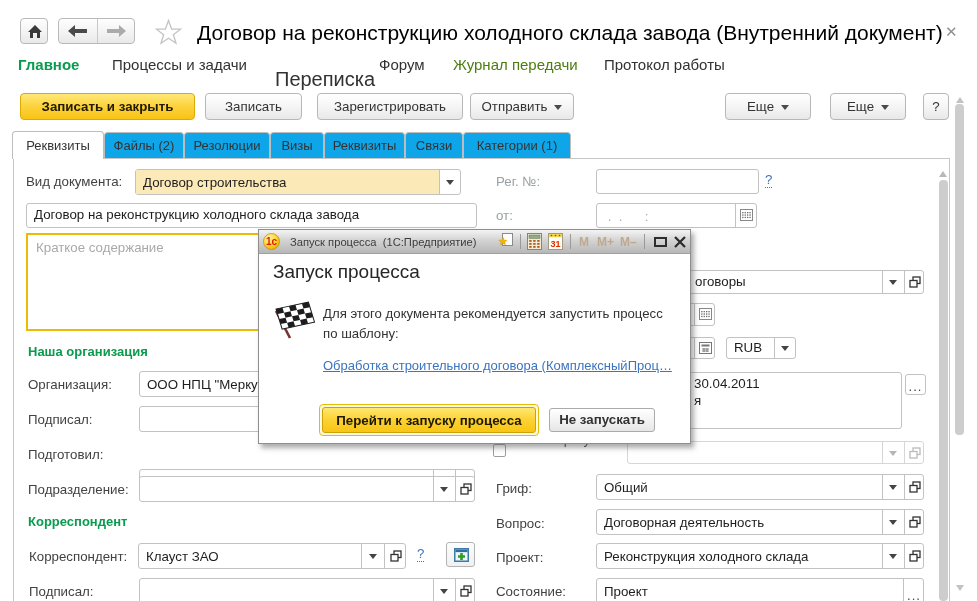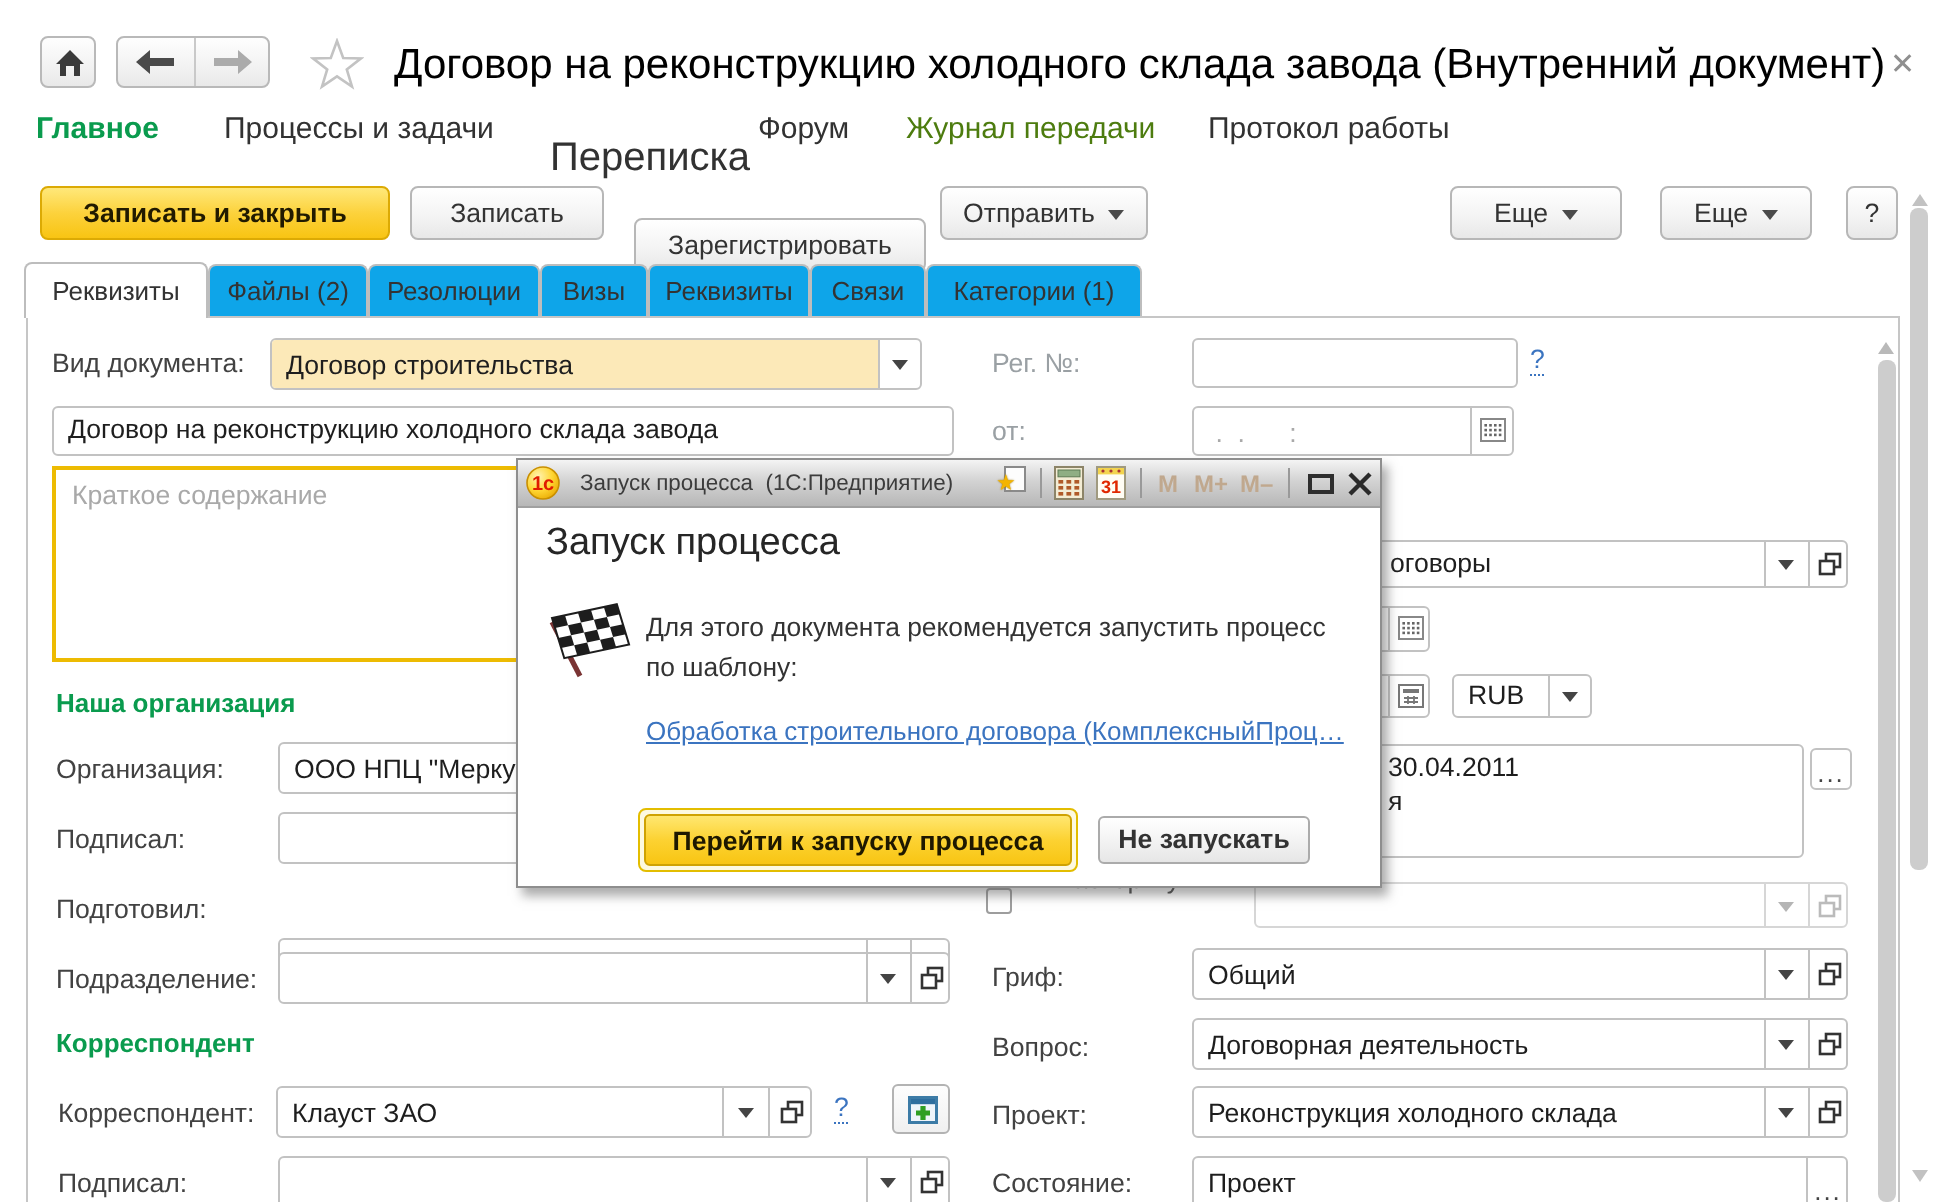--- a/index.html
+++ b/index.html
@@ -67,21 +67,21 @@
 
 <div class="abs" style="left:18px;top:56px;font-size:15px;font-weight:bold;color:#0a9b4e;">Главное</div>
 <div class="abs" style="left:112px;top:56px;font-size:15px;color:#323232;">Процессы и задачи</div>
 <div class="abs" style="left:275px;top:68px;font-size:20px;color:#323232;">Переписка</div>
 <div class="abs" style="left:379px;top:56px;font-size:15px;color:#323232;">Форум</div>
 <div class="abs" style="left:453px;top:56px;font-size:15px;color:#4d7c0f;">Журнал передачи</div>
 <div class="abs" style="left:604px;top:56px;font-size:15px;color:#323232;">Протокол работы</div>
 
 <div class="cbtn ybtn" style="left:20px;top:93px;width:175px;line-height:25px;">Записать и закрыть</div>
 <div class="cbtn" style="left:205px;top:93px;width:97px;line-height:25px;">Записать</div>
-<div class="cbtn" style="left:317px;top:93px;width:146px;line-height:25px;margin-top:16px;">Зарегистрировать</div>
+<div class="cbtn" style="left:317px;top:93px;width:146px;line-height:25px;">Зарегистрировать</div>
 <div class="cbtn" style="left:470px;top:93px;width:104px;line-height:25px;">Отправить<span class="caret"></span></div>
 <div class="cbtn" style="left:725px;top:93px;width:86px;line-height:25px;">Еще<span class="caret"></span></div>
 <div class="cbtn" style="left:830px;top:93px;width:76px;line-height:25px;">Еще<span class="caret"></span></div>
 <div class="cbtn" style="left:923px;top:93px;width:26px;line-height:25px;">?</div>
 
 <div class="abs" id="pane" style="left:13px;top:158px;width:937px;height:443px;border-top:1px solid #c6c6c6;border-left:1px solid #c6c6c6;border-right:1px solid #c6c6c6;"></div>
 <div class="tab active" style="left:12px;width:92px;">Реквизиты</div>
 <div class="tab" style="left:104px;width:80px;">Файлы (2)</div>
 <div class="tab" style="left:184px;width:86px;">Резолюции</div>
 <div class="tab" style="left:270px;width:54px;">Визы</div>

